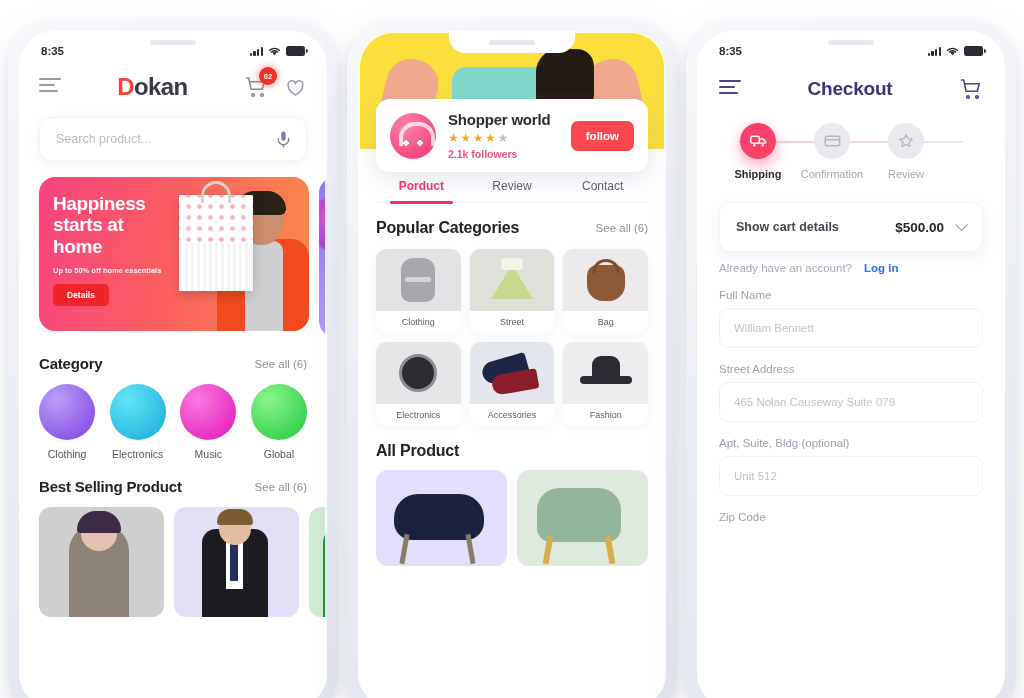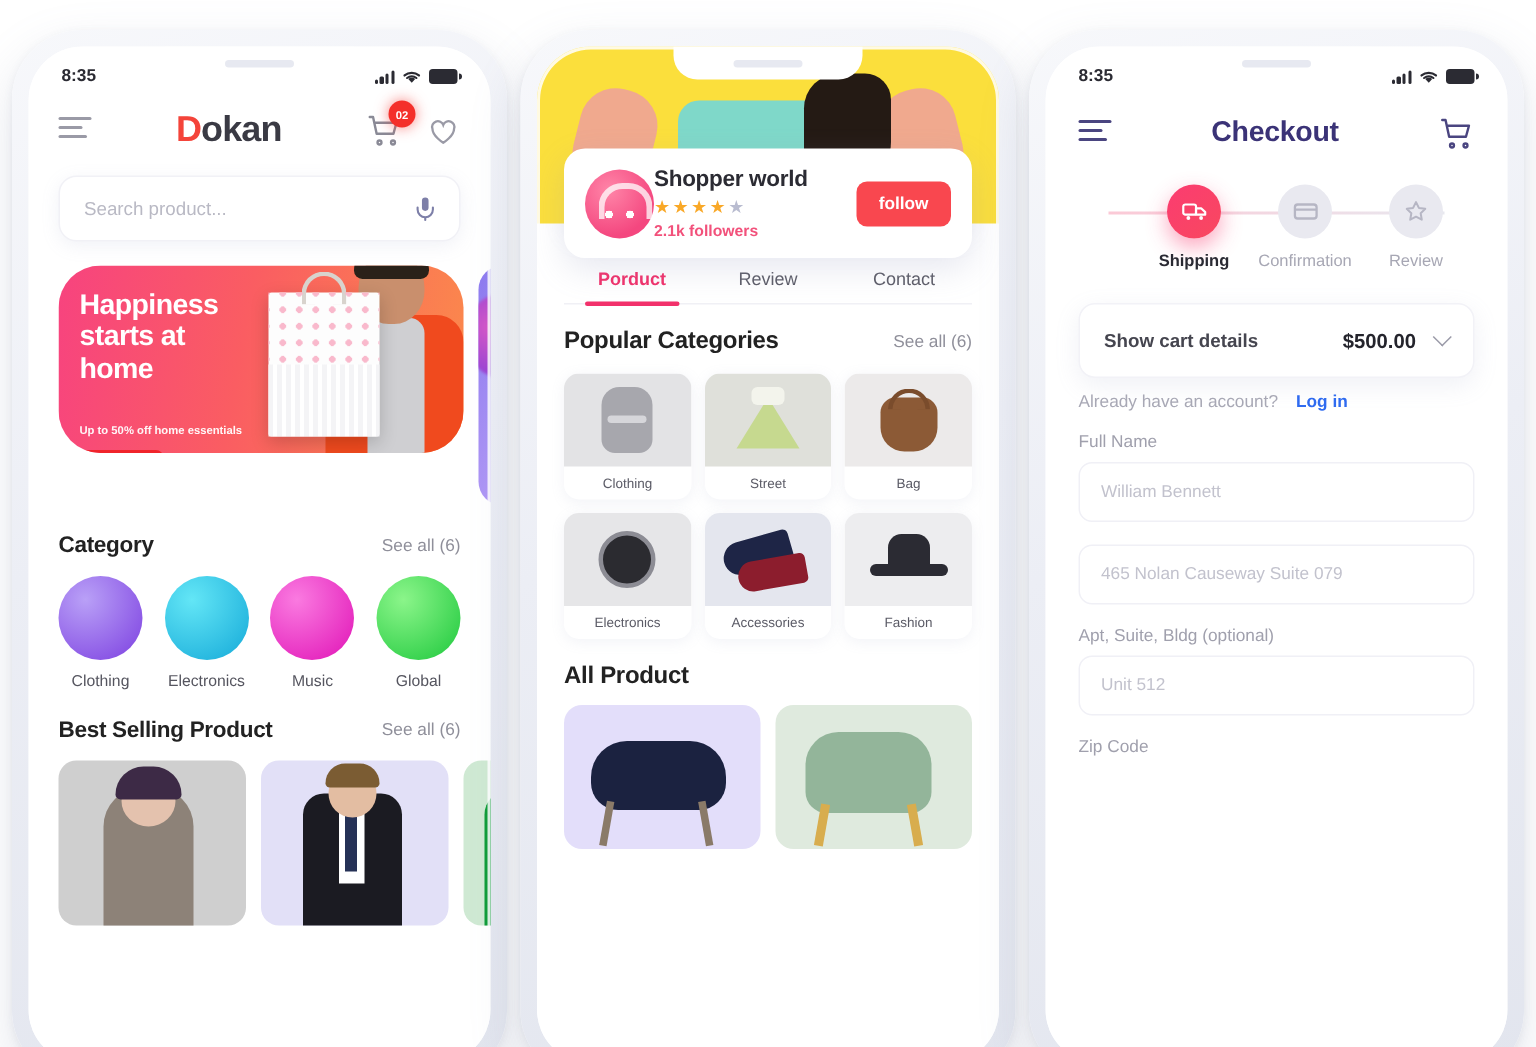--- a/index.html
+++ b/index.html
@@ -111,26 +111,26 @@
     background:#ffffff;
     border:1px solid #f1f1f6;
     box-shadow: 0 3px 12px rgba(150,155,190,.13);
     display:flex;align-items:center;justify-content:space-between;
     padding: 0 16px;
   }
   .searchbar .ph { font-size:12.5px; color:#b9b9c4; }
 
   .banner-row { display:flex; gap:10px; margin: 16px 0 0 20px; overflow:hidden; }
   .banner {
-    position:relative; flex:0 0 270px; height:125px; border-radius:28px;
+    position:relative; flex:0 0 270px; height:154px; border-radius:16px;
     background: linear-gradient(100deg,#f7437f 0%, #fa5d62 45%, #fb8a4b 100%);
     overflow:hidden; color:#fff; padding: 16px 14px;
   }
   .banner h3{font-size:19px;line-height:1.12;font-weight:700;letter-spacing:-.4px;width:120px;}
-  .banner .sub{font-size:7.5px;margin-top:25px;opacity:.95;font-weight:600;}
+  .banner .sub{font-size:7.5px;margin-top:9px;opacity:.95;font-weight:600;}
   .banner .btn{
     margin-top:9px;display:inline-block;background:#f0242b;color:#fff;
     font-size:8.5px;font-weight:700;padding:6px 14px;border-radius:5px;
   }
   .banner .photo{
     position:absolute;right:-6px;bottom:0;width:150px;height:155px;
   }
   .bag {
     position:absolute; right:56px; top:18px; width:74px;height:96px;
     background:#fdfdfd;border-radius:2px;
@@ -189,21 +189,21 @@
     position:absolute;left:50%;top:36px;transform:translateX(-50%);
     width:120px;height:92px;background:#7fd8c9;border-radius:14px 14px 0 0;
   }
   .p2-hero .hair{
     position:absolute;right:72px;top:18px;width:58px;height:84px;background:#241a14;border-radius:24px 18px 40px 20px;
   }
   .shop-card {
     position:absolute; left:18px; right:18px; top:68px;
     background:#fff; border-radius:14px;
     box-shadow: 0 8px 22px rgba(140,145,185,.20);
-    padding: 12px 14px; display:flex; align-items:center; 
+    padding: 12px 14px; display:flex; align-items:center; gap:12px;
     z-index: 12;
   }
   .shop-avatar{
     width:46px;height:46px;border-radius:50%;flex:0 0 46px;
     background: radial-gradient(circle at 35% 30%, #ff85a8, #f4477f 70%);
     position:relative;
   }
   .shop-avatar::before{
     content:"";position:absolute;left:9px;top:9px;width:28px;height:20px;
     border:4px solid #fff;border-bottom:none;border-radius:16px 16px 0 0;opacity:.75;
@@ -245,21 +245,21 @@
   .prod-row { display:flex; gap:10px; margin: 10px 18px 0 18px; }
   .prod { flex:1; height:96px; border-radius:12px; position:relative; overflow:hidden; }
 
   
   .p3-header{
     display:flex;align-items:center;justify-content:space-between;
     padding: 12px 22px 0 22px;
   }
   .p3-title{ font-size:19px; font-weight:700; color:#3b3377; letter-spacing:-.2px; }
   .hamburger.p3 span{ background:#4a4580; }
-  .steps { position:relative; display:flex; justify-content:flex-end; margin: 22px 24px 0 24px; }
+  .steps { position:relative; display:flex; justify-content:flex-start; margin: 22px 24px 0 24px; }
   .steps .line{
     position:absolute; left:18px; right:18px; top:18px; height:1.5px;
     background: linear-gradient(90deg,#fbc9d6,#e8e8ef);
   }
   .step { width:74px; text-align:center; position:relative; z-index:2; }
   .step .circ {
     width:36px;height:36px;border-radius:50%;margin:0 auto;
     display:flex;align-items:center;justify-content:center;
     background:#e9e9f0; color:#b6b6c4;
   }
@@ -615,20 +615,21 @@
       <div class="acct-row">
         <div class="q">Already have an account?</div>
         <div class="login">Log in</div>
       </div>
 
       <div class="field">
         <div class="lab">Full Name</div>
         <div class="inp">William Bennett</div>
       </div>
       <div class="field">
+        <div class="lab">Street Address</div>
         <div class="inp">465 Nolan Causeway Suite 079</div>
       </div>
       <div class="field">
         <div class="lab">Apt, Suite, Bldg (optional)</div>
         <div class="inp">Unit 512</div>
       </div>
       <div class="field">
         <div class="lab">Zip Code</div>
       </div>
     </div>

